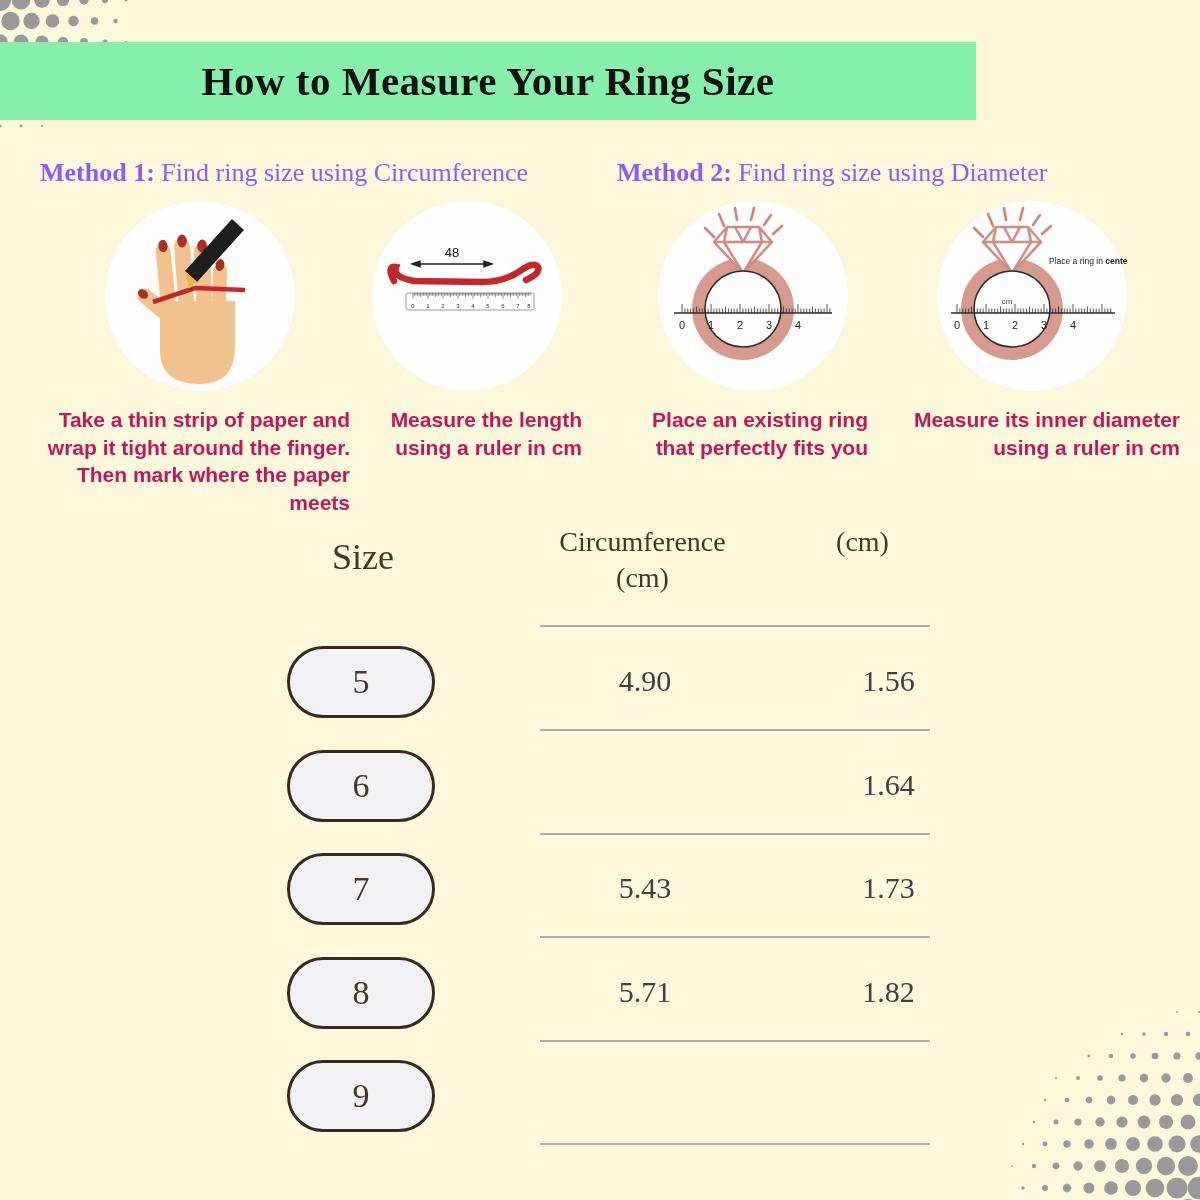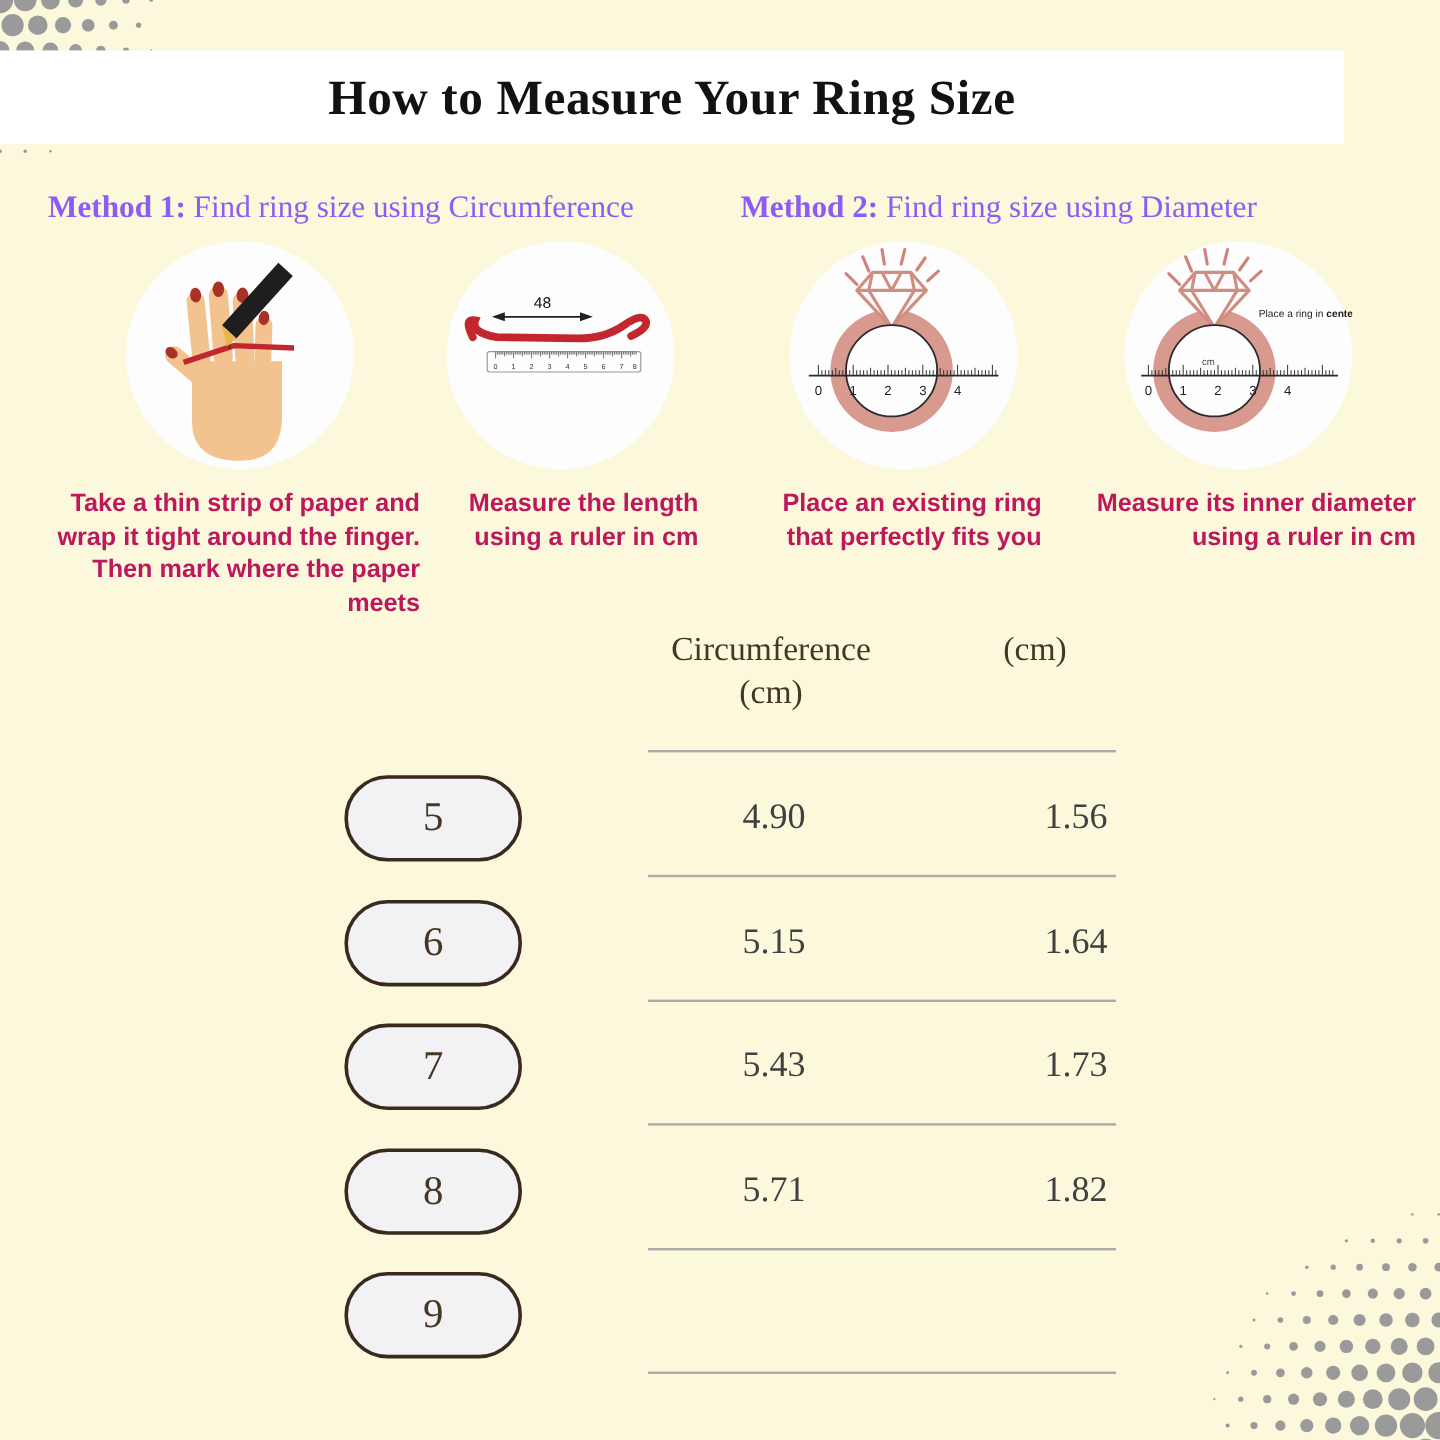--- a/index.html
+++ b/index.html
@@ -5,22 +5,22 @@
   html,body{margin:0;padding:0;}
   .page{
     position:relative; width:1200px; height:1200px; overflow:hidden;
     background:#FBF8DB;
     font-family:"Liberation Sans", sans-serif;
   }
   .halftone{position:absolute; z-index:1;}
   #halftone-tl{left:0; top:0;}
   #halftone-br{left:990px; top:990px;}
   .titlebar{
-    position:absolute; left:0; top:42px; width:1120px; height:78px;
-    background:#ffffff; z-index:2;
+    position:absolute; left:0; top:42px; width:976px; height:78px;
+    background:#86efac; z-index:2;
     display:flex; align-items:center; justify-content:center;
   }
   .title{
     font-family:"Liberation Serif", serif; font-weight:bold;
     font-size:41px; color:#121212; letter-spacing:.5px;
   }
   .method-heading{
     position:absolute; top:158px; z-index:3;
     font-family:"Liberation Serif", serif; font-size:26px; color:#8b5cf6;
   }
@@ -57,21 +57,21 @@
     position:absolute; left:287px; width:142px; height:66px; z-index:3;
     background:#F2F1F3; border:3px solid #382A1E; border-radius:36px;
     display:flex; align-items:center; justify-content:center;
     font-family:"Liberation Serif", serif; font-size:34px; color:#453726;
   }
   .cell-val{
     position:absolute; z-index:3; text-align:center;
     font-family:"Liberation Serif", serif; font-size:30px; color:#404040;
   }
   .cell-circ{left:540px; width:210px;}
-  .cell-diam{left:738px; width:185px;text-align:right;}
+  .cell-diam{left:796px; width:185px;}
 </style>
 </head>
 <body>
 
 <div class="page">
 
   <svg id="halftone-tl" class="halftone" width="180" height="180">
       <circle cx="0" cy="0" r="11" fill="#9A9A9A"></circle>
       <circle cx="21" cy="0" r="9.425" fill="#9A9A9A"></circle>
       <circle cx="42" cy="0" r="7.85" fill="#9A9A9A"></circle>
@@ -504,41 +504,41 @@
         </g>
       </g>
     </svg>
   </div>
 
   <div class="caption" id="caption-1">Take a thin strip of paper and wrap it tight around the finger. Then mark where the paper meets</div>
   <div class="caption" id="caption-2">Measure the length using a ruler in cm</div>
   <div class="caption" id="caption-3">Place an existing ring that perfectly fits you</div>
   <div class="caption" id="caption-4">Measure its inner diameter using a ruler in cm</div>
 
+  <div class="chart-header" id="hdr-size">Size</div>
   <div class="chart-header" id="hdr-circ">
     <div>Circumference</div>
     <div>(cm)</div>
   </div>
   <div class="chart-header" id="hdr-diam">
     <div>(cm)</div>
   </div>
 
   <div class="chart-line" style="top:625px"></div>
   <div class="chart-line" style="top:729px"></div>
   <div class="chart-line" style="top:832.5px"></div>
   <div class="chart-line" style="top:936px"></div>
   <div class="chart-line" style="top:1039.5px"></div>
   <div class="chart-line" style="top:1143px"></div>
 
   <div class="size-pill" style="top:646px">5</div>
   <div class="cell-val cell-circ" style="top:664px">4.90</div>
   <div class="cell-val cell-diam" style="top:664px">1.56</div>
 
   <div class="size-pill" style="top:749.5px">6</div>
-  <div class="cell-val cell-circ" style="top:767.5px">5.15</div>
   <div class="cell-val cell-diam" style="top:767.5px">1.64</div>
 
   <div class="size-pill" style="top:853px">7</div>
   <div class="cell-val cell-circ" style="top:871px">5.43</div>
   <div class="cell-val cell-diam" style="top:871px">1.73</div>
 
   <div class="size-pill" style="top:956.5px">8</div>
   <div class="cell-val cell-circ" style="top:974.5px">5.71</div>
   <div class="cell-val cell-diam" style="top:974.5px">1.82</div>
 

